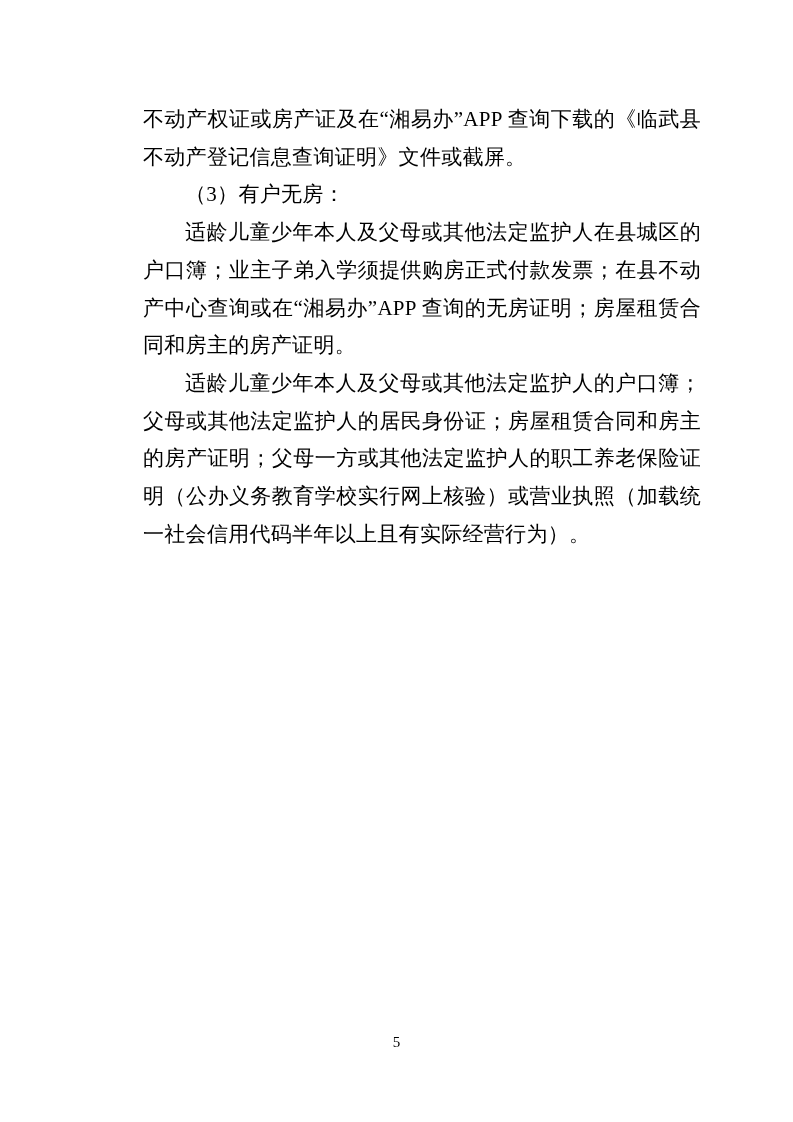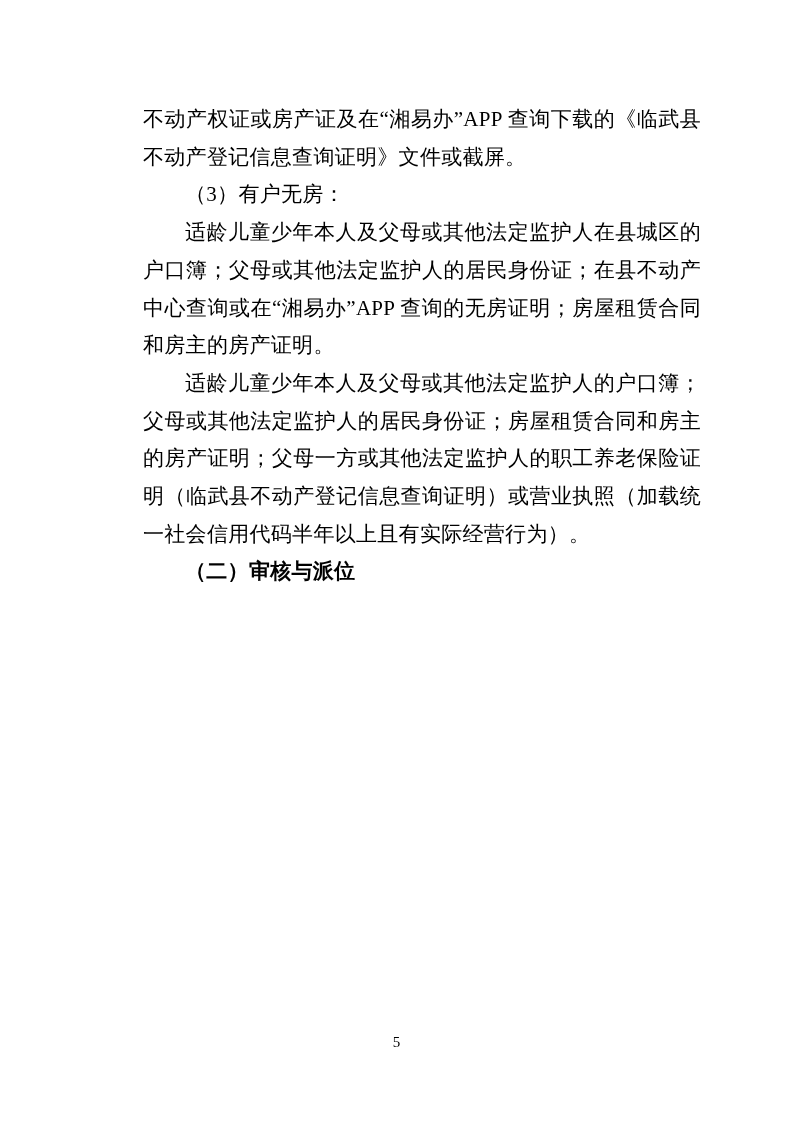--- a/index.html
+++ b/index.html
@@ -58,26 +58,25 @@
 <body>
 
 <div class="page">
 
   <div class="content">
 
     <p class="no-indent">不动产权证或房产证及在“湘易办”APP 查询下载的《临武县不动产登记信息查询证明》文件或截屏。</p>
 
     <p>（3）有户无房：</p>
 
-    <p>适龄儿童少年本人及父母或其他法定监护人在县城区的户口簿；父母或其他法定监护人的居民身份证；在县不动产中心查询或在“湘易办”APP 查询的无房证明；房屋租赁合同和房主的房产证明。</p>
+    <p>适龄儿童少年本人及父母或其他法定监护人在县城区的户口簿；业主子弟入学须提供购房正式付款发票；在县不动产中心查询或在“湘易办”APP 查询的无房证明；房屋租赁合同和房主的房产证明。</p>
 
 
-    <p>适龄儿童少年本人及父母或其他法定监护人的户口簿；父母或其他法定监护人的居民身份证；房屋租赁合同和房主的房产证明；父母一方或其他法定监护人的职工养老保险证明（临武县不动产登记信息查询证明）或营业执照（加载统一社会信用代码半年以上且有实际经营行为）。</p>
+    <p>适龄儿童少年本人及父母或其他法定监护人的户口簿；父母或其他法定监护人的居民身份证；房屋租赁合同和房主的房产证明；父母一方或其他法定监护人的职工养老保险证明（公办义务教育学校实行网上核验）或营业执照（加载统一社会信用代码半年以上且有实际经营行为）。</p>
 
 
-    <p class="bold">（二）审核与派位</p>
 
 
   </div>
 
   <div class="page-footer">5</div>
 
 </div>
 
 </body></html>

